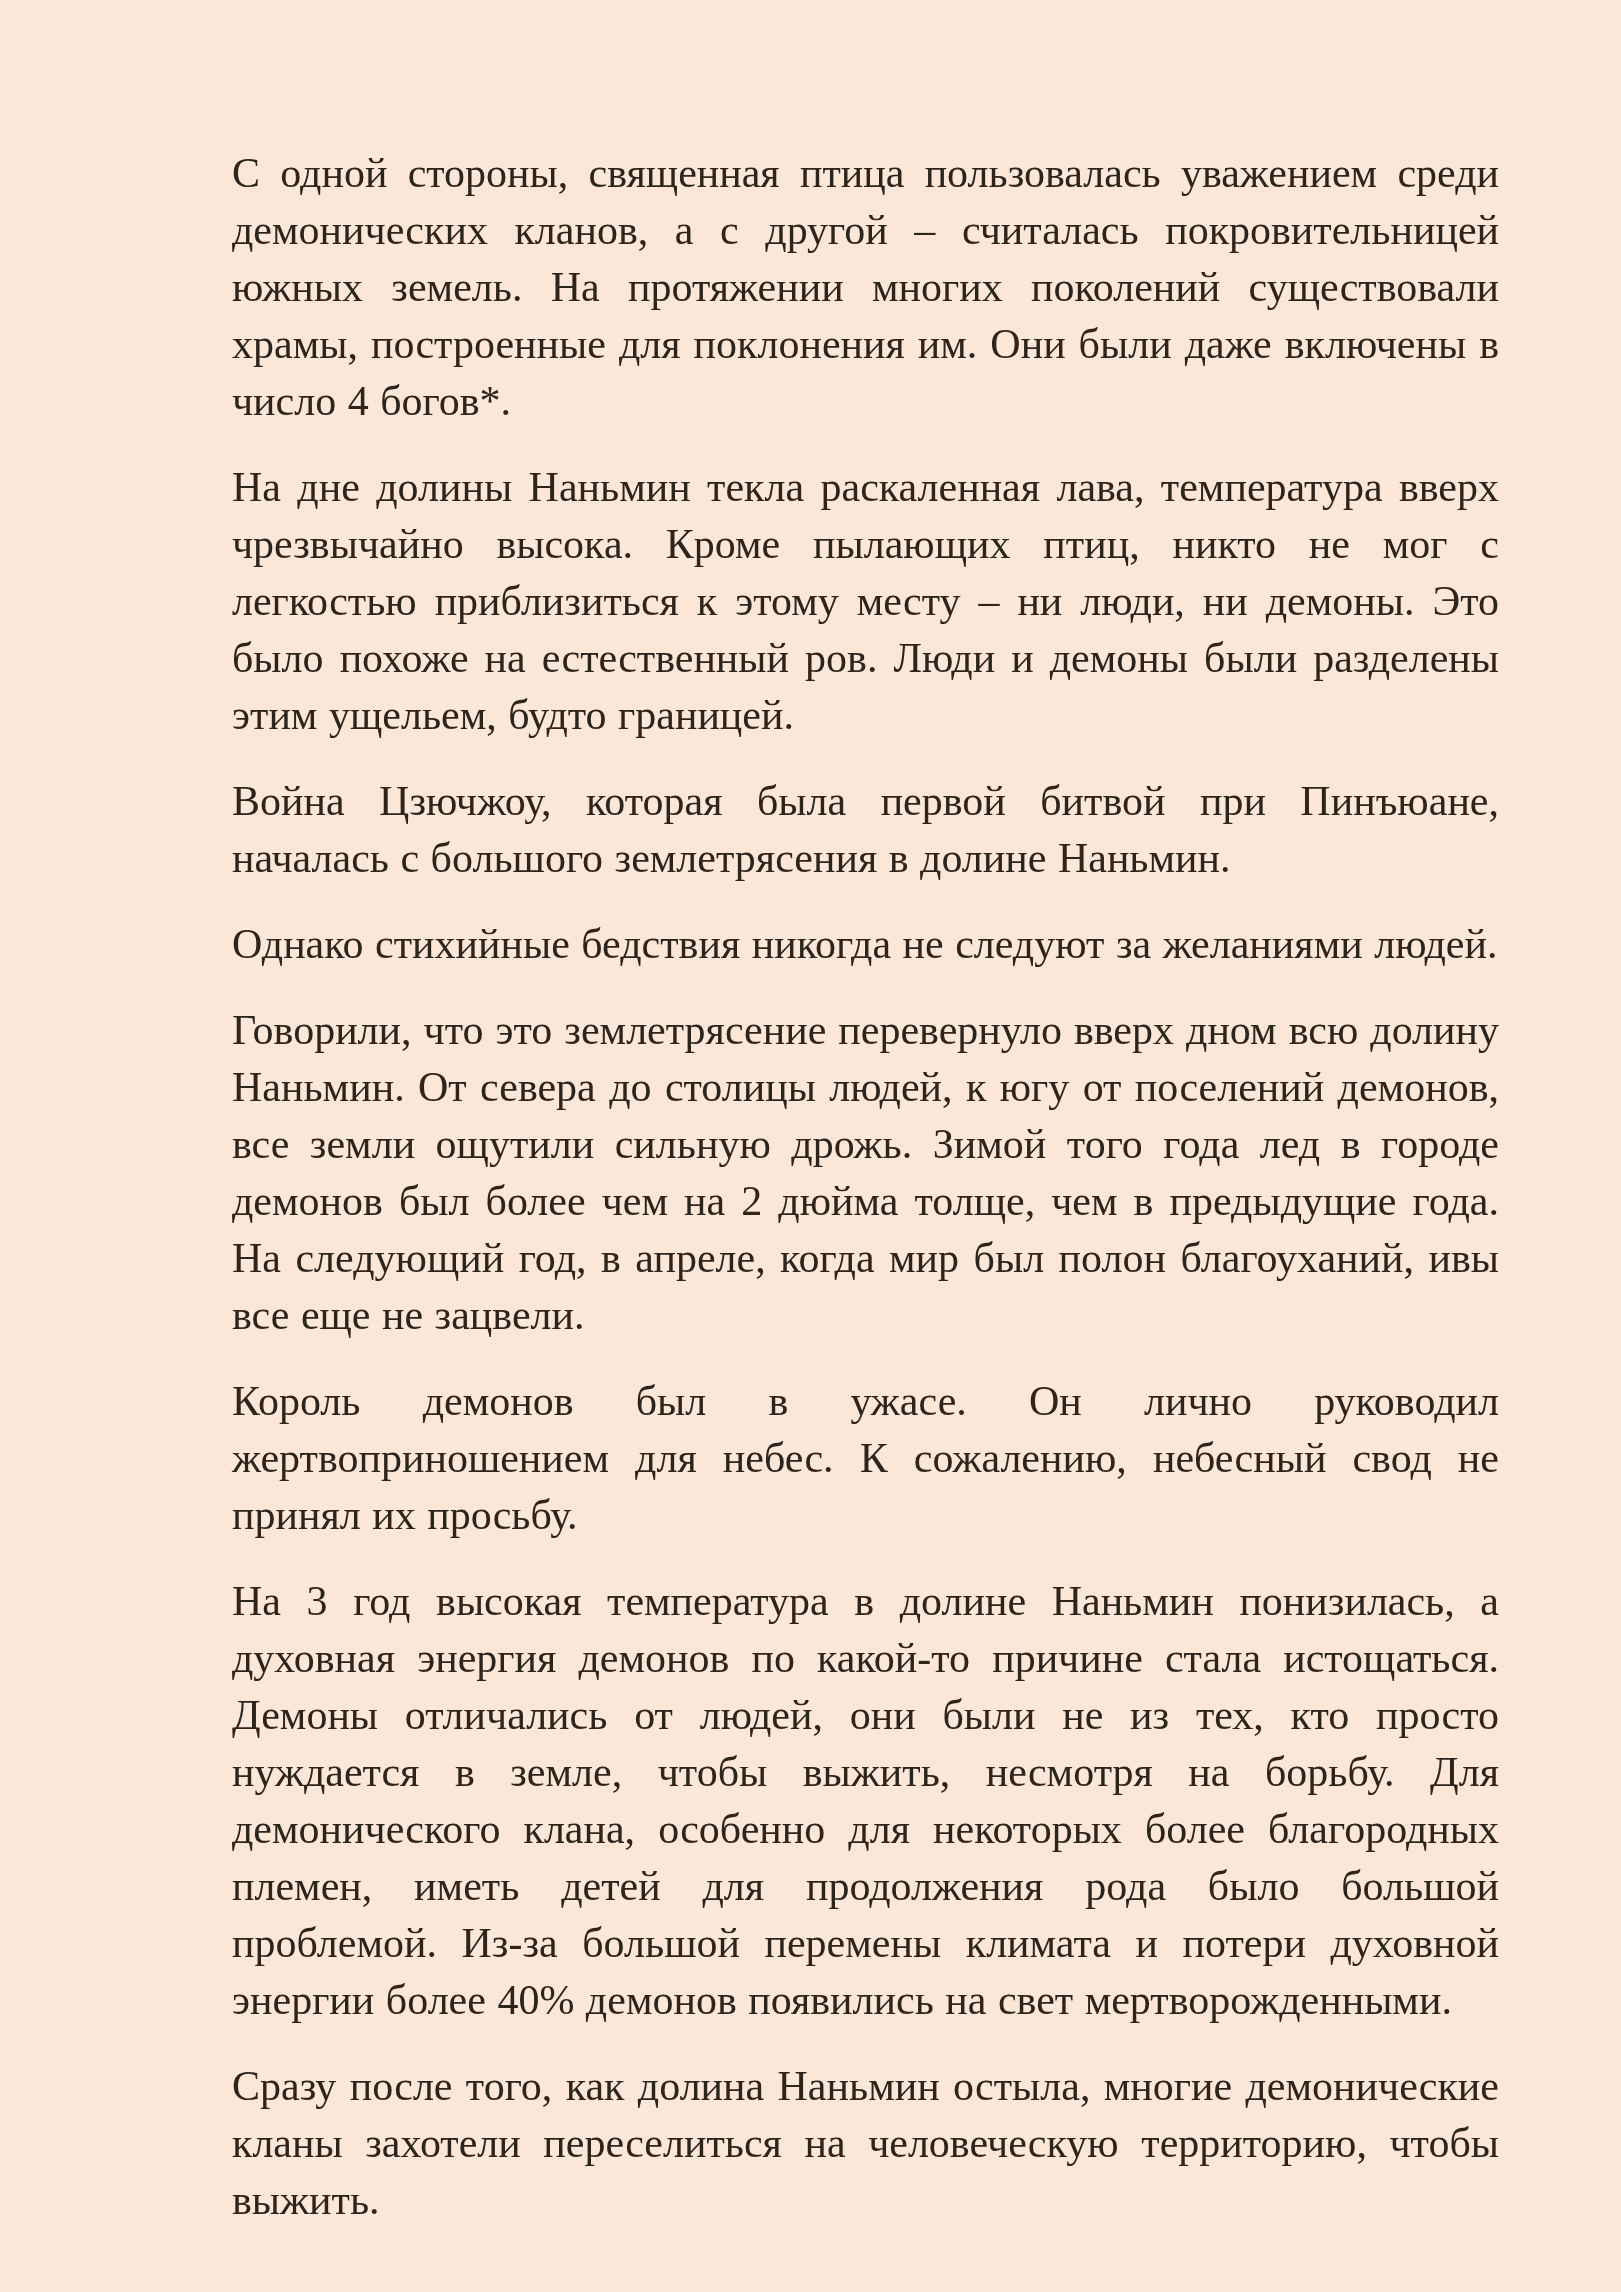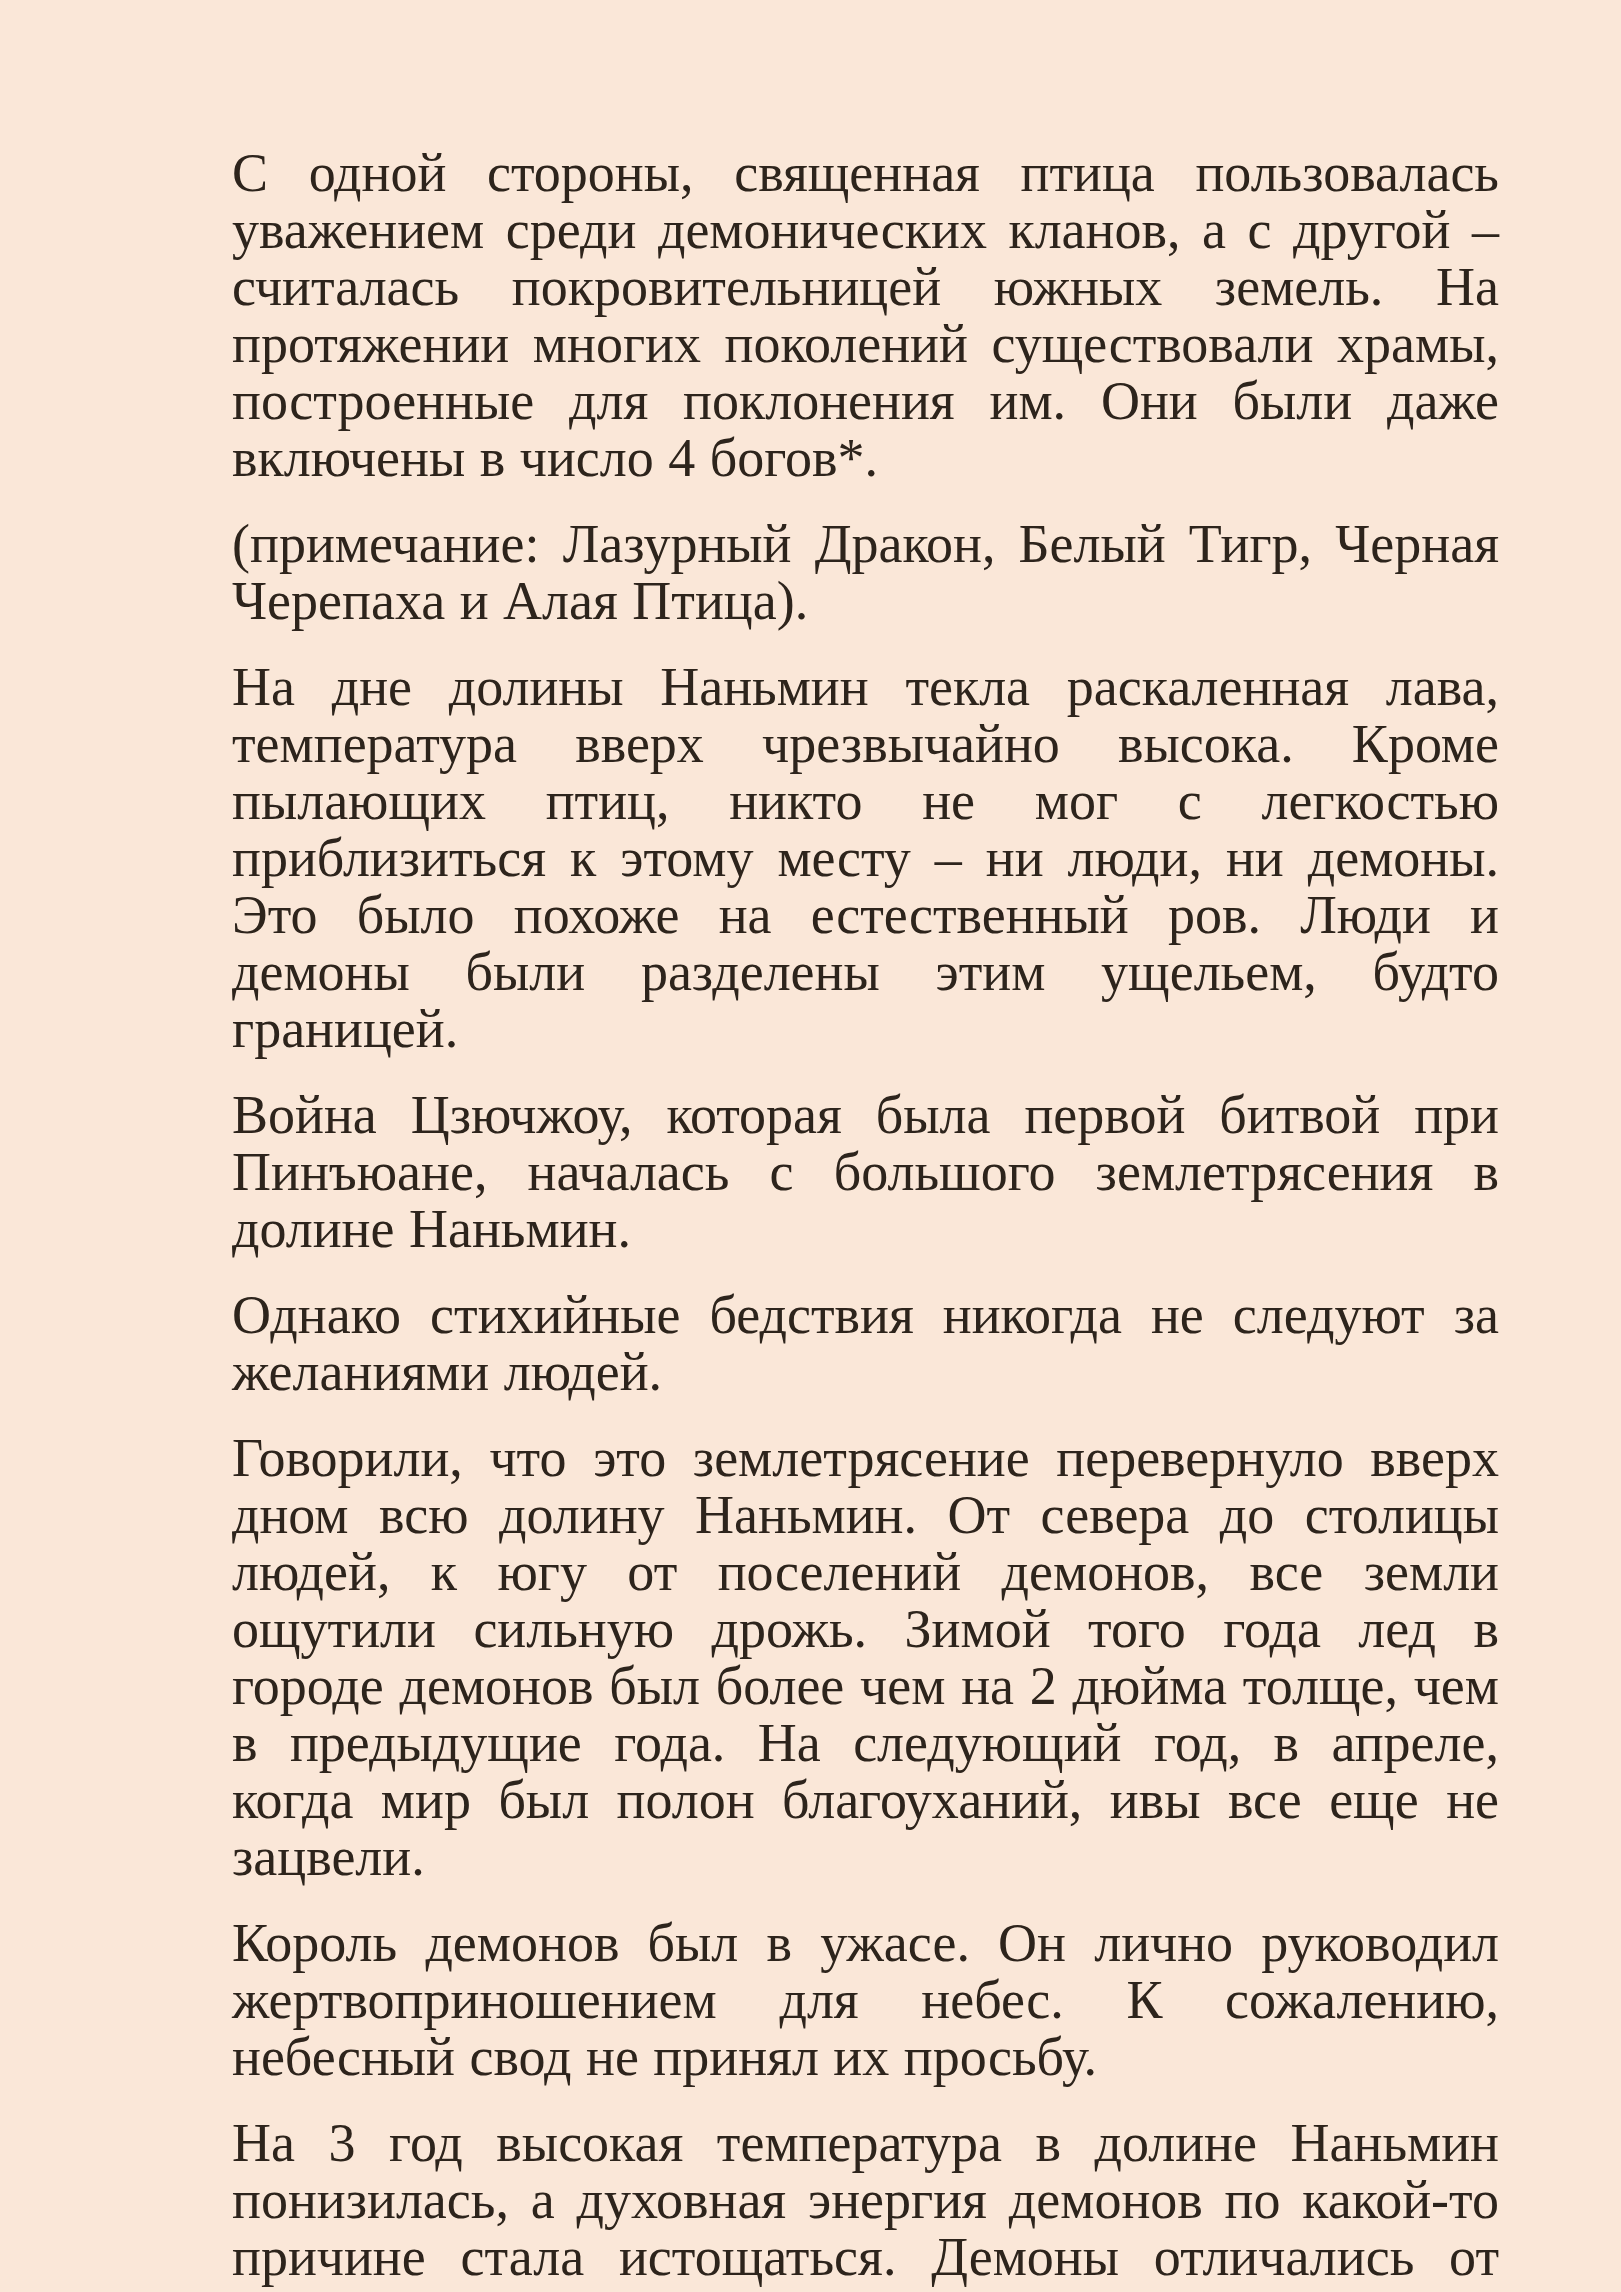--- a/index.html
+++ b/index.html
@@ -16,34 +16,33 @@
   .page {
     box-sizing: border-box;
     width: 1621px;
     height: 2293px;
     padding: 145px 122px 0 232px;
     background: var(--page-bg, #fae7d8);
   }
   .text-column p {
     margin: 0 0 29px 0;
     color: var(--page-fg, #2d241c);
-    font-size: 54px;
+    font-size: 42px;
     line-height: 57px;
     text-align: justify;
     word-spacing: 1px;
     hyphens: none;
   }
 </style>
 </head>
 <body>
 
 <div class="page">
   <div class="text-column">
     <p>С одной стороны, священная птица пользовалась уважением среди демонических кланов, а с другой – считалась покровительницей южных земель. На протяжении многих поколений существовали храмы, построенные для поклонения им. Они были даже включены в число 4 богов*.</p>
-    <p>(примечание: Лазурный Дракон, Белый Тигр, Черная Черепаха и Алая Птица).</p>
     <p>На дне долины Наньмин текла раскаленная лава, температура вверх чрезвычайно высока. Кроме пылающих птиц, никто не мог с легкостью приблизиться к этому месту – ни люди, ни демоны. Это было похоже на естественный ров. Люди и демоны были разделены этим ущельем, будто границей.</p>
     <p>Война Цзючжоу, которая была первой битвой при Пинъюане, началась с большого землетрясения в долине Наньмин.</p>
     <p>Однако стихийные бедствия никогда не следуют за желаниями людей.</p>
     <p>Говорили, что это землетрясение перевернуло вверх дном всю долину Наньмин. От севера до столицы людей, к югу от поселений демонов, все земли ощутили сильную дрожь. Зимой того года лед в городе демонов был более чем на 2 дюйма толще, чем в предыдущие года. На следующий год, в апреле, когда мир был полон благоуханий, ивы все еще не зацвели.</p>
     <p>Король демонов был в ужасе. Он лично руководил жертвоприношением для небес. К сожалению, небесный свод не принял их просьбу.</p>
     <p>На 3 год высокая температура в долине Наньмин понизилась, а духовная энергия демонов по какой-то причине стала истощаться. Демоны отличались от людей, они были не из тех, кто просто нуждается в земле, чтобы выжить, несмотря на борьбу. Для демонического клана, особенно для некоторых более благородных племен, иметь детей для продолжения рода было большой проблемой. Из-за большой перемены климата и потери духовной энергии более 40% демонов появились на свет мертворожденными.</p>
     <p>Сразу после того, как долина Наньмин остыла, многие демонические кланы захотели переселиться на человеческую территорию, чтобы выжить.</p>
   </div>
 </div>
 

